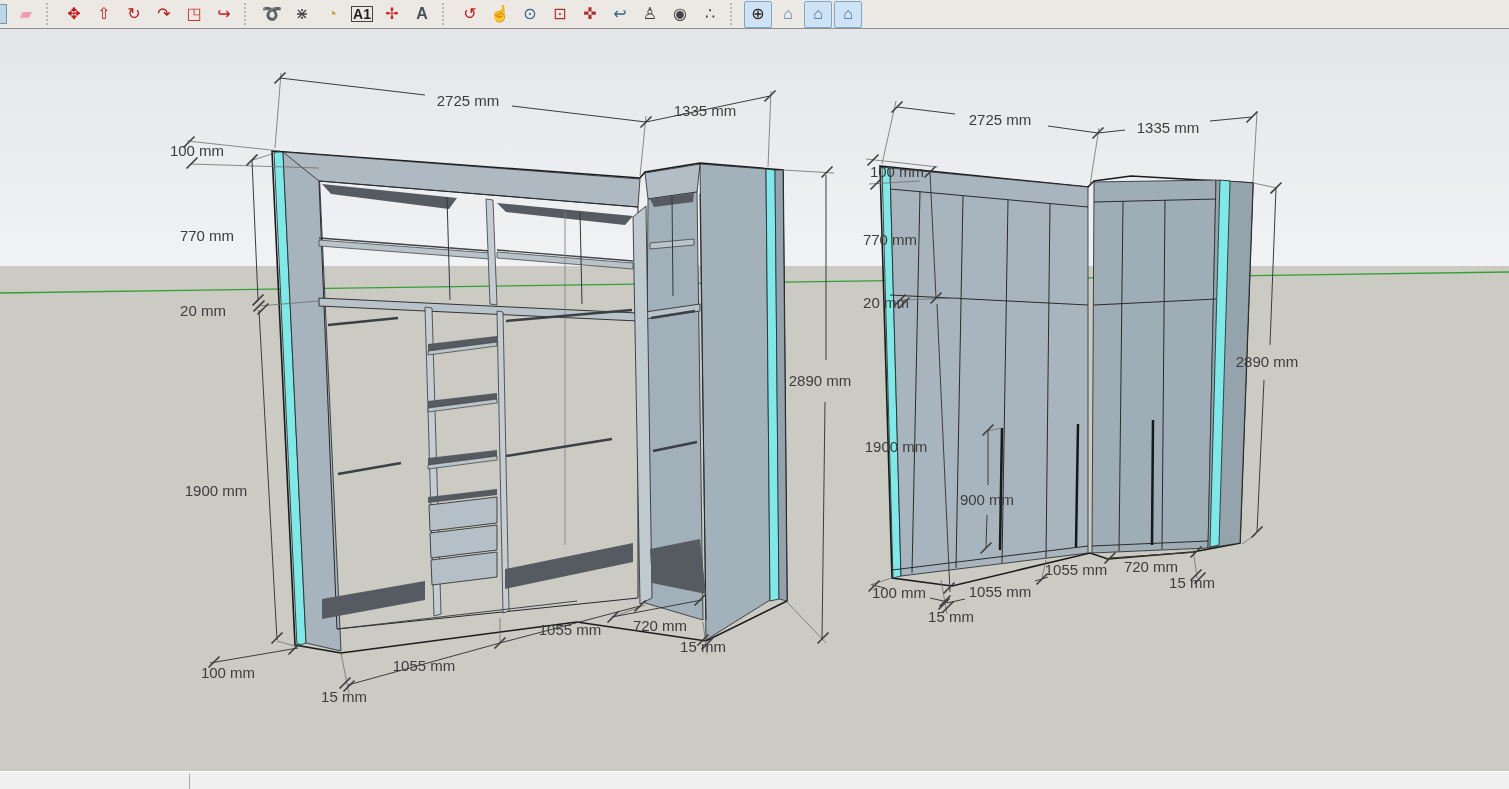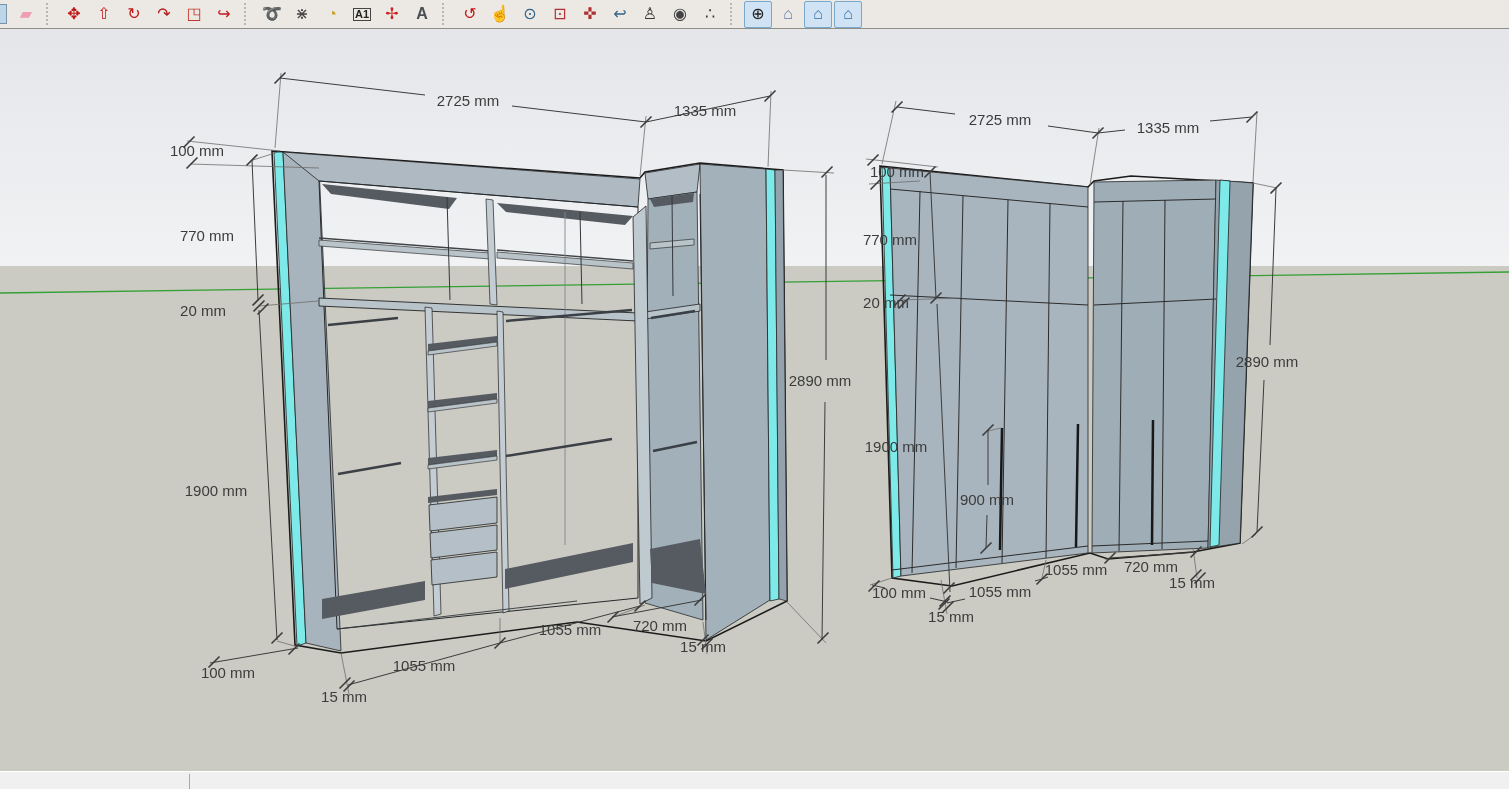--- a/index.html
+++ b/index.html
@@ -9,21 +9,21 @@
   
   #toolbar{position:absolute;left:0;top:0;width:1509px;height:29px;
     background:#ece9e4;border-bottom:1px solid #8f8f89;
     display:flex;align-items:center;box-sizing:border-box;}
   .tb-sliver{width:6px;height:18px;background:#bcd6e8;border:1px solid #7796ad;
     margin-left:0;margin-right:4px;border-left:none;}
   .tbtn{width:26px;height:25px;display:flex;align-items:center;justify-content:center;
     margin:0 1px;border:1px solid transparent;border-radius:2px;cursor:default;}
   .tbtn.pressed{background:#cfe3f5;border:1px solid #7aa7cc;}
   .glyph{font-size:16px;line-height:1;}
-  .glyph.boxed{font-size:11px;border:1px solid #444;padding:0 1px;font-weight:bold;}
+  .glyph.boxed{font-size:14px;border:1px solid #444;padding:0 1px;font-weight:bold;}
   .tbsep{width:6px;height:22px;border-left:2px dotted #b9b6ae;margin:0 5px;}
   [data-name="eraser-icon"]{color:#ef9db4;}
   [data-name="move-icon"],[data-name="push-pull-icon"],[data-name="rotate-icon"],
   [data-name="offset-icon"],[data-name="orbit-icon"]{color:#c21717;}
   [data-name="follow-me-icon"]{color:#b01c1c;}
   [data-name="scale-icon"]{color:#c0392b;}
   [data-name="tape-measure-icon"]{color:#b89a00;}
   [data-name="dimension-icon"]{color:#444;}
   [data-name="protractor-icon"]{color:#c9a227;}
   [data-name="text-icon"]{color:#222;}

